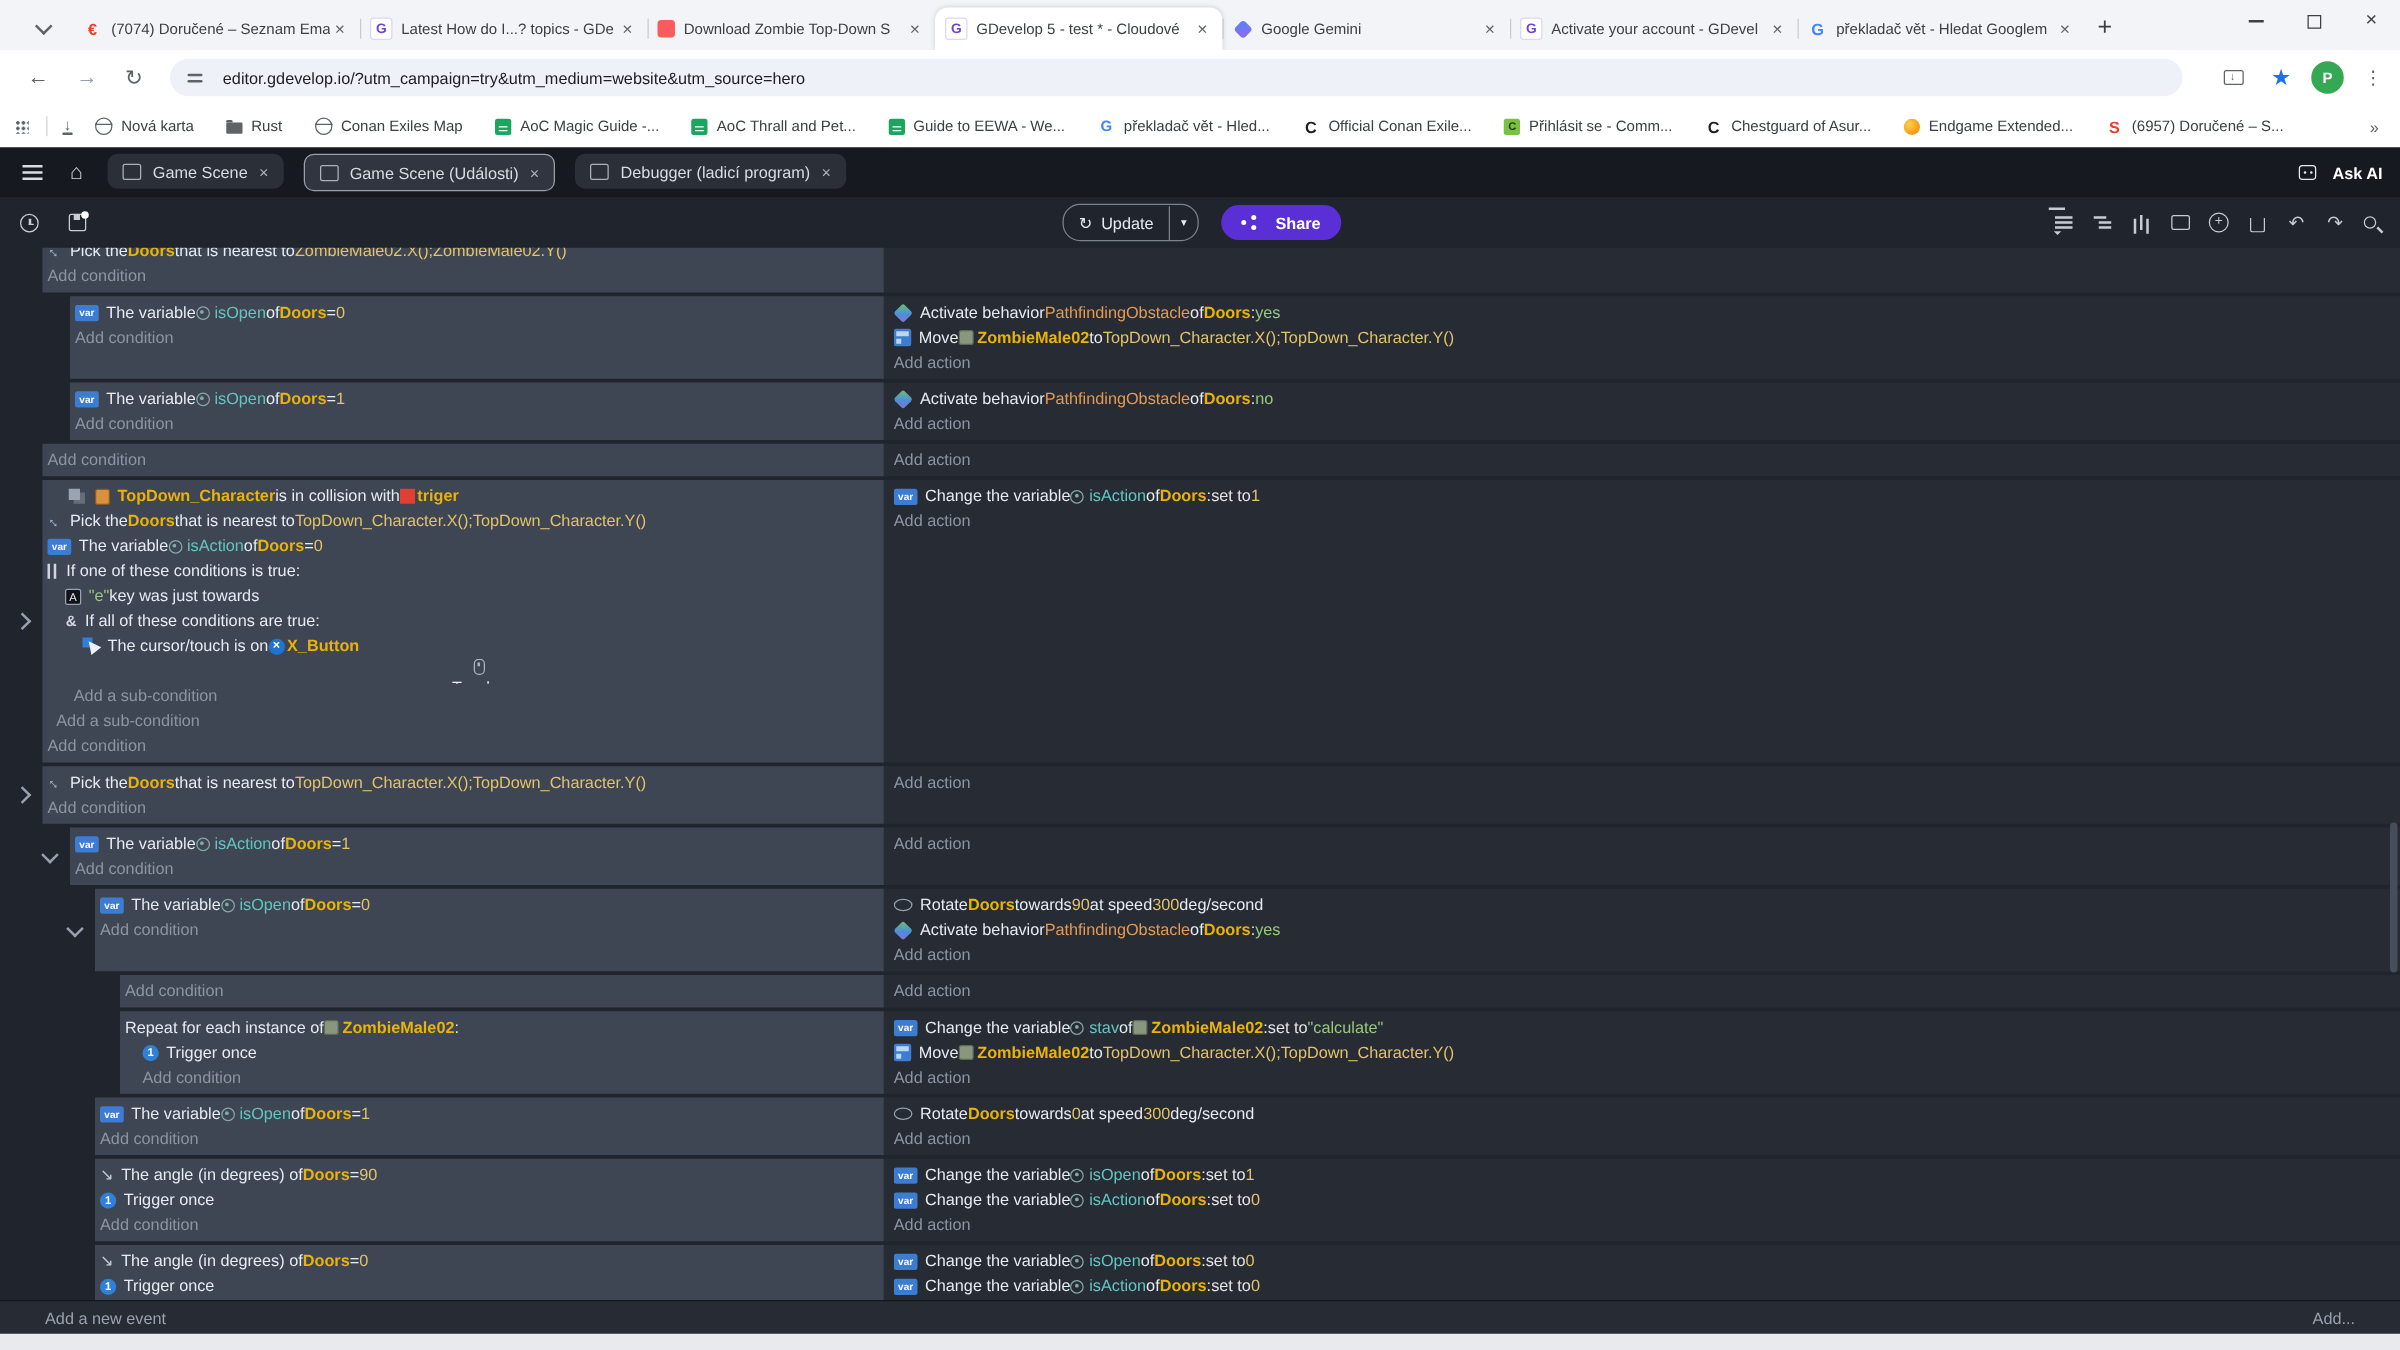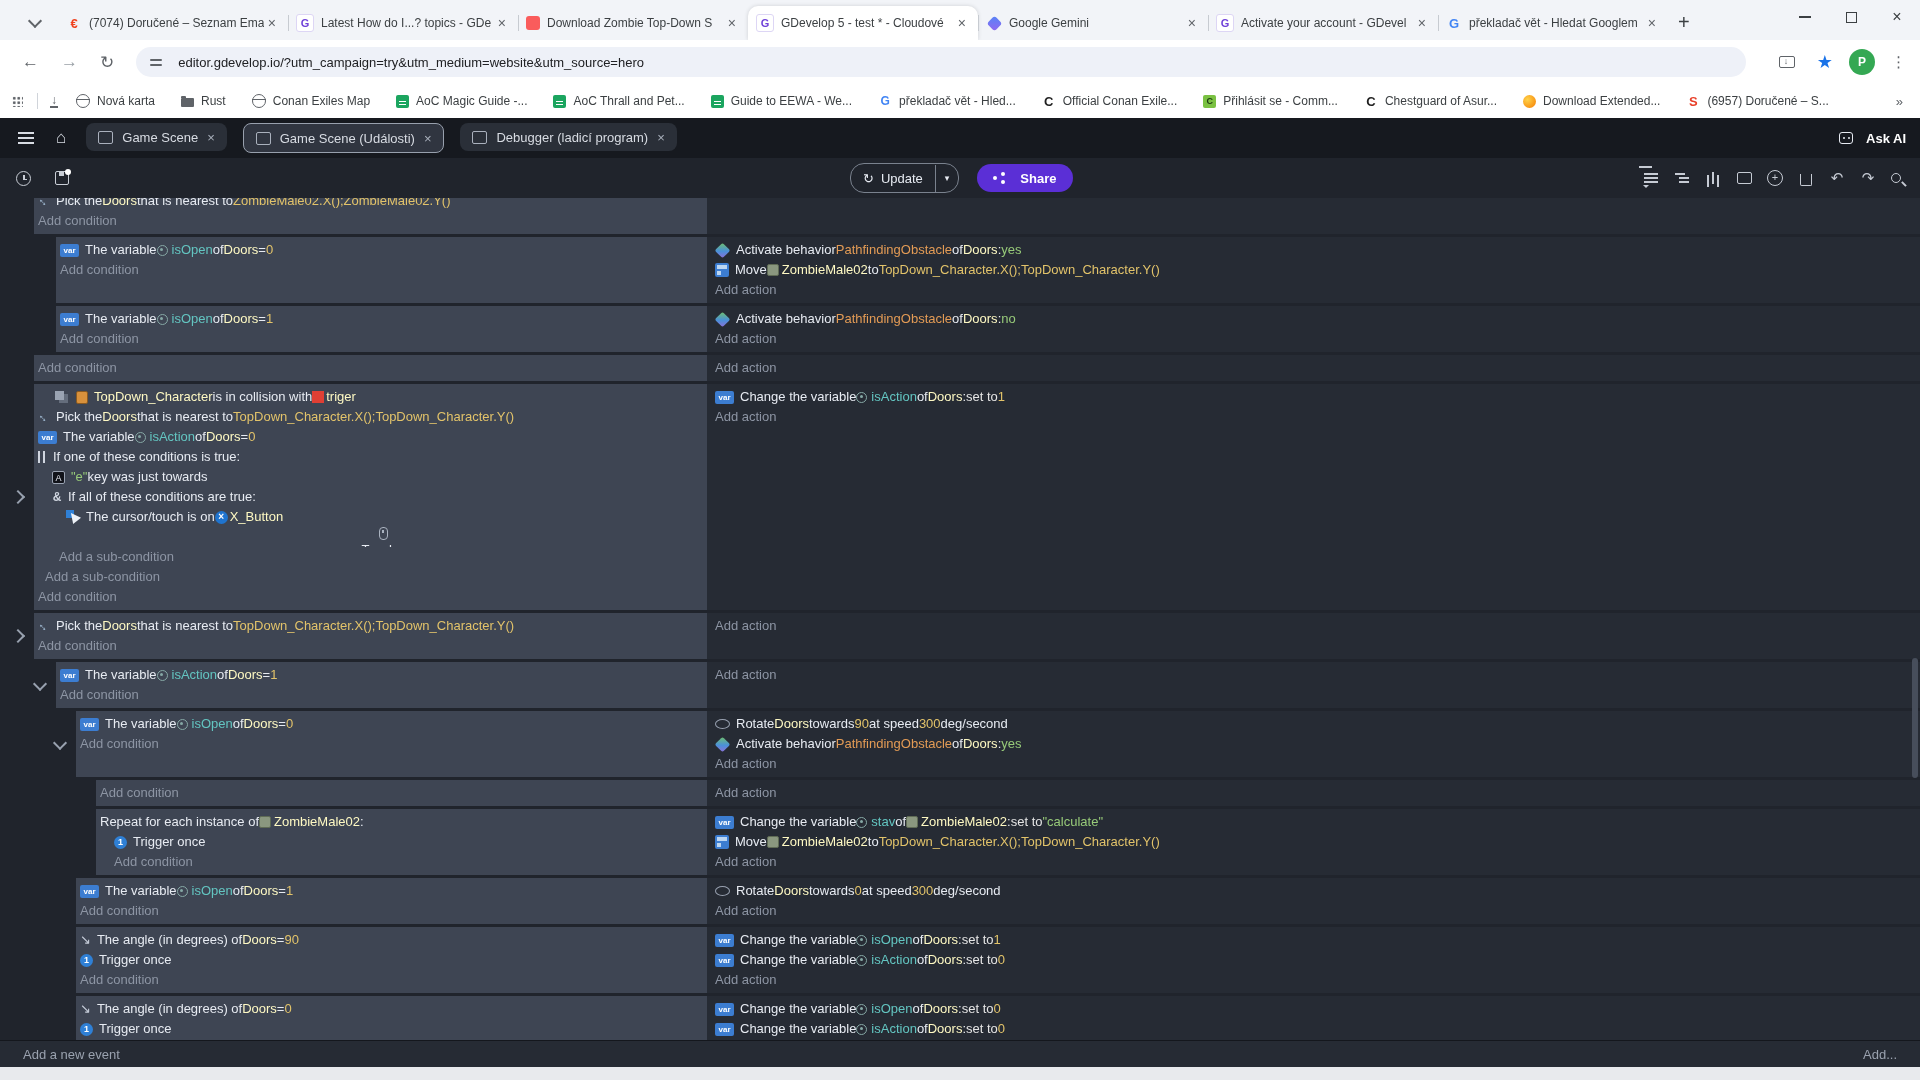--- a/index.html
+++ b/index.html
@@ -115,21 +115,21 @@
   .event.ind2{margin-left:76px;} .event.ind3{margin-left:96px;}
   .ind0 .cond-box{width:673px;} .ind1 .cond-box{width:651px;}
   .ind2 .cond-box{width:631px;} .ind3 .cond-box{width:611px;}
   .cond-box{flex:none;background:#3e4553;padding:3px 0;box-sizing:border-box;}
   .act-col{flex:1;padding:3px 0 3px 8px;}
   .ev-line{height:20px;line-height:20px;font-size:13px;color:#e7ebf2;white-space:nowrap;overflow:hidden;display:flex;align-items:center;}
   .cond-box .ev-line{padding-left:4px;}
   .add-link{color:#8d95a4;}
   .event.clip .cond-box{overflow:hidden;}
   .event.clip .ev-line:first-child{margin-top:-10px;}
-  .t-p{color:#e7ebf2;} .t-o{color:#fef9c3;font-weight:normal;} .t-v{color:#63c5c1;}
+  .t-p{color:#e7ebf2;} .t-o{color:#eab308;font-weight:bold;} .t-v{color:#63c5c1;}
   .t-n{color:#e2c36a;} .t-s{color:#97ca79;} .t-b{color:#e39b55;} .t-k{color:#e5e5e5;}
   .fold{position:absolute;left:-21px;top:50%;width:8px;height:8px;border-right:2px solid #98a1af;border-bottom:2px solid #98a1af;}
   .fold.r{transform:translateY(-50%) rotate(-45deg);}
   .fold.d{transform:translateY(-60%) rotate(45deg);}
   
   .var-badge{width:19px;height:13px;background:#3c7dd1;border-radius:2px;color:#fff;font-size:8px;font-weight:bold;text-align:center;line-height:13px;}
   .var-badge::before{content:"var";}
   .variable-icon{width:11px;height:11px;border:1.4px solid #86a8a5;border-radius:50%;margin-right:4px;}
   .variable-icon::before{content:"";position:absolute;left:2.5px;top:2.5px;width:3px;height:3px;background:#86a8a5;border-radius:50%;}
   .behavior-icon{width:11px;height:11px;background:linear-gradient(135deg,#6fc06b,#4a90d9 55%,#8e6fd8);transform:rotate(45deg);border-radius:2px;margin:0 8px 0 2px;}
@@ -151,21 +151,21 @@
   .or-icon{width:7px;height:12px;border-left:2px solid #d0d6e0;border-right:2px solid #d0d6e0;margin-right:8px;}
   .and-icon{color:#d0d6e0;font-size:12px;font-weight:bold;width:10px;text-align:center;}
   .and-icon::before{content:"&";}
   .cursor-icon{width:14px;height:14px;}
   .cursor-icon::before{content:"";position:absolute;left:0;top:0;width:8px;height:8px;background:#2f80d6;}
   .cursor-icon::after{content:"";position:absolute;left:3px;top:2px;border-left:5px solid transparent;border-right:5px solid transparent;border-bottom:10px solid #eef2f8;transform:rotate(-38deg);}
   .mouse-icon{width:9px;height:13px;border:1.6px solid #aab3c0;border-radius:4px;}
   .mouse-icon::before{content:"";position:absolute;left:2.2px;top:1.5px;width:1.6px;height:3.5px;background:#aab3c0;}
   .zombie-icon{width:12px;height:12px;background:#8a977f;border:1px solid #5f6b55;border-radius:2px;margin-right:3px;}
   
-  .edfooter{height:26px;flex:none;background:#262b34;border-top:1px solid #14171d;display:flex;align-items:center;justify-content:space-between;padding:0 23px;color:#9aa2af;font-size:13px;}
+  .edfooter{height:26px;flex:none;background:#262b34;border-top:1px solid #14171d;display:flex;align-items:center;justify-content:space-between;padding:0 36px;color:#9aa2af;font-size:13px;}
   .bottomstrip{height:13px;flex:none;background:#e8eaed;}
   .scroll-thumb{position:absolute;right:2px;top:460px;width:6px;height:120px;background:#474e5b;border-radius:3px;}
 </style>
 </head>
 <body>
 
 <div class="browser">
   <div class="tabstrip">
     <span class="tab-search"></span>
     <div class="tabs" id="btabs">
@@ -274,21 +274,21 @@
         <span class="bm">
           <span class="bi bi-commander">C</span>
           <span>Přihlásit se - Comm...</span>
         </span>
         <span class="bm">
           <span class="bi bi-conan">C</span>
           <span>Chestguard of Asur...</span>
         </span>
         <span class="bm">
           <span class="bi bi-emoji"></span>
-          <span>Download Extended...</span>
+          <span>Endgame Extended...</span>
         </span>
         <span class="bm">
           <span class="bi bi-seznam">S</span>
           <span>(6957) Doručené – S...</span>
         </span>
       </div>
     <span class="bm-more">»</span>
   </div>
 </div>
 

